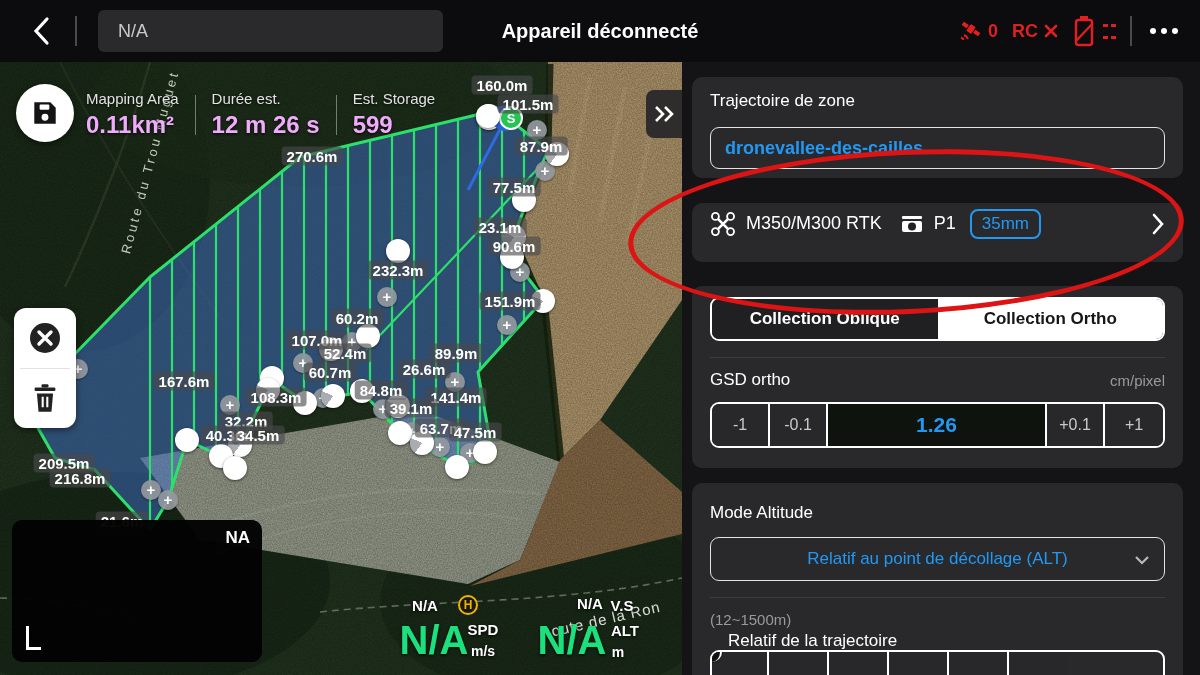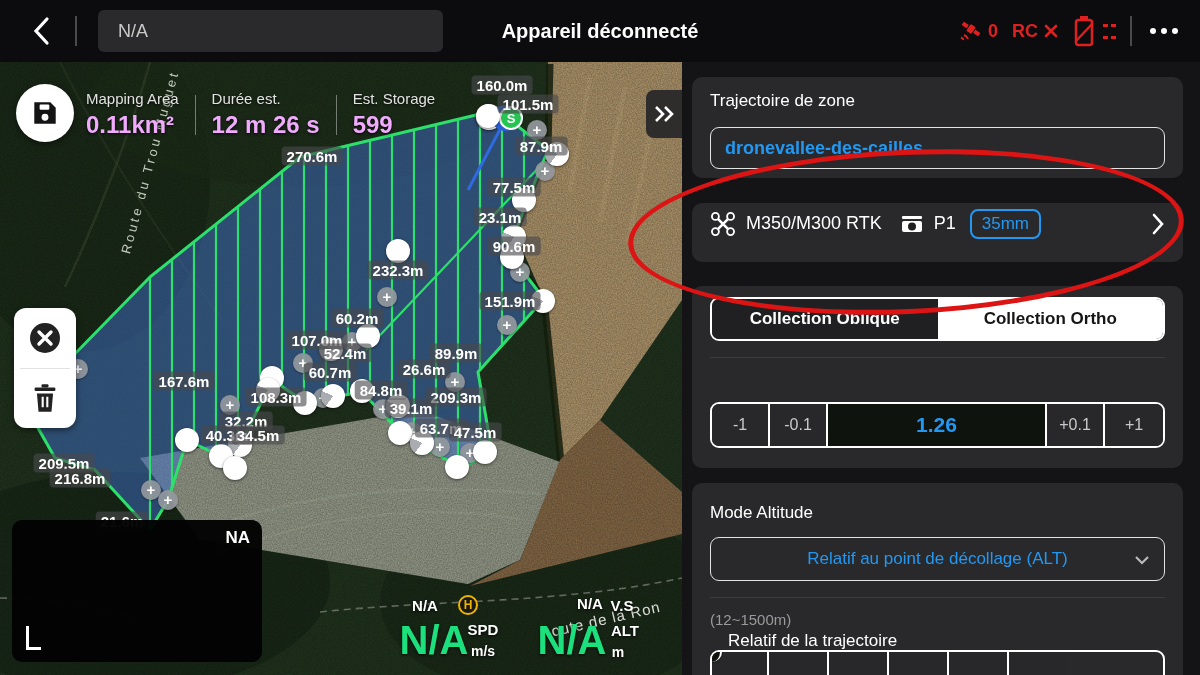--- a/index.html
+++ b/index.html
@@ -207,34 +207,34 @@
         <div class="wp" style="left: 485px; top: 390px;"></div>
         <div class="wp pie" style="left: 240px; top: 383px;"></div>
         <div class="wp" style="left: 221px; top: 394px;"></div>
         <div class="wp" style="left: 235px; top: 406px;"></div>
         <div class="wp" style="left: 187px; top: 378px;"></div>
         <div class="seg" style="left: 502px; top: 23px;">160.0m</div>
         <div class="seg" style="left: 528px; top: 42px;">101.5m</div>
         <div class="seg" style="left: 541px; top: 84px;">87.9m</div>
         <div class="seg" style="left: 312px; top: 94px;">270.6m</div>
         <div class="seg" style="left: 514px; top: 125px;">77.5m</div>
-        <div class="seg" style="left: 500px; top: 155px;">23.1m</div>
+        <div class="seg" style="left: 500px; top: 165px;">23.1m</div>
         <div class="seg" style="left: 514px; top: 184px;">90.6m</div>
         <div class="seg" style="left: 398px; top: 208px;">232.3m</div>
         <div class="seg" style="left: 510px; top: 239px;">151.9m</div>
         <div class="seg" style="left: 357px; top: 256px;">60.2m</div>
         <div class="seg" style="left: 317px; top: 278px;">107.0m</div>
         <div class="seg" style="left: 345px; top: 291px;">52.4m</div>
         <div class="seg" style="left: 330px; top: 310px;">60.7m</div>
         <div class="seg" style="left: 456px; top: 291px;">89.9m</div>
         <div class="seg" style="left: 424px; top: 307px;">26.6m</div>
         <div class="seg" style="left: 381px; top: 328px;">84.8m</div>
         <div class="seg" style="left: 184px; top: 319px;">167.6m</div>
         <div class="seg" style="left: 276px; top: 335px;">108.3m</div>
-        <div class="seg" style="left: 456px; top: 335px;">209.3m</div>
+        <div class="seg" style="left: 456px; top: 335px;">141.4m</div>
         <div class="seg" style="left: 411px; top: 346px;">39.1m</div>
         <div class="seg" style="left: 441px; top: 366px;">63.7m</div>
         <div class="seg" style="left: 475px; top: 370px;">47.5m</div>
         <div class="seg" style="left: 246px; top: 359px;">32.2m</div>
         <div class="seg" style="left: 227px; top: 373px;">40.3m</div>
         <div class="seg" style="left: 258px; top: 373px;">34.5m</div>
         <div class="seg" style="left: 64px; top: 401px;">209.5m</div>
         <div class="seg" style="left: 80px; top: 416px;">216.8m</div>
         <div class="seg" style="left: 122px; top: 459px;">21.6m</div>
       </div>
@@ -386,20 +386,24 @@
         </svg>
       </div>
     </div>
 
     <div class="card card3">
       <div class="tabs">
         <div class="tab inactive">Collection Oblique</div>
         <div class="tab active">Collection Ortho</div>
       </div>
       <div class="c3-div"></div>
+      <div class="gsd-row">
+        <span class="p-label">GSD ortho</span>
+        <span class="p-sub">cm/pixel</span>
+      </div>
       <div class="stepper">
         <div class="st-btn">-1</div>
         <div class="st-btn">-0.1</div>
         <div class="st-val">1.26</div>
         <div class="st-btn">+0.1</div>
         <div class="st-btn last">+1</div>
       </div>
     </div>
 
     <div class="card card4">

